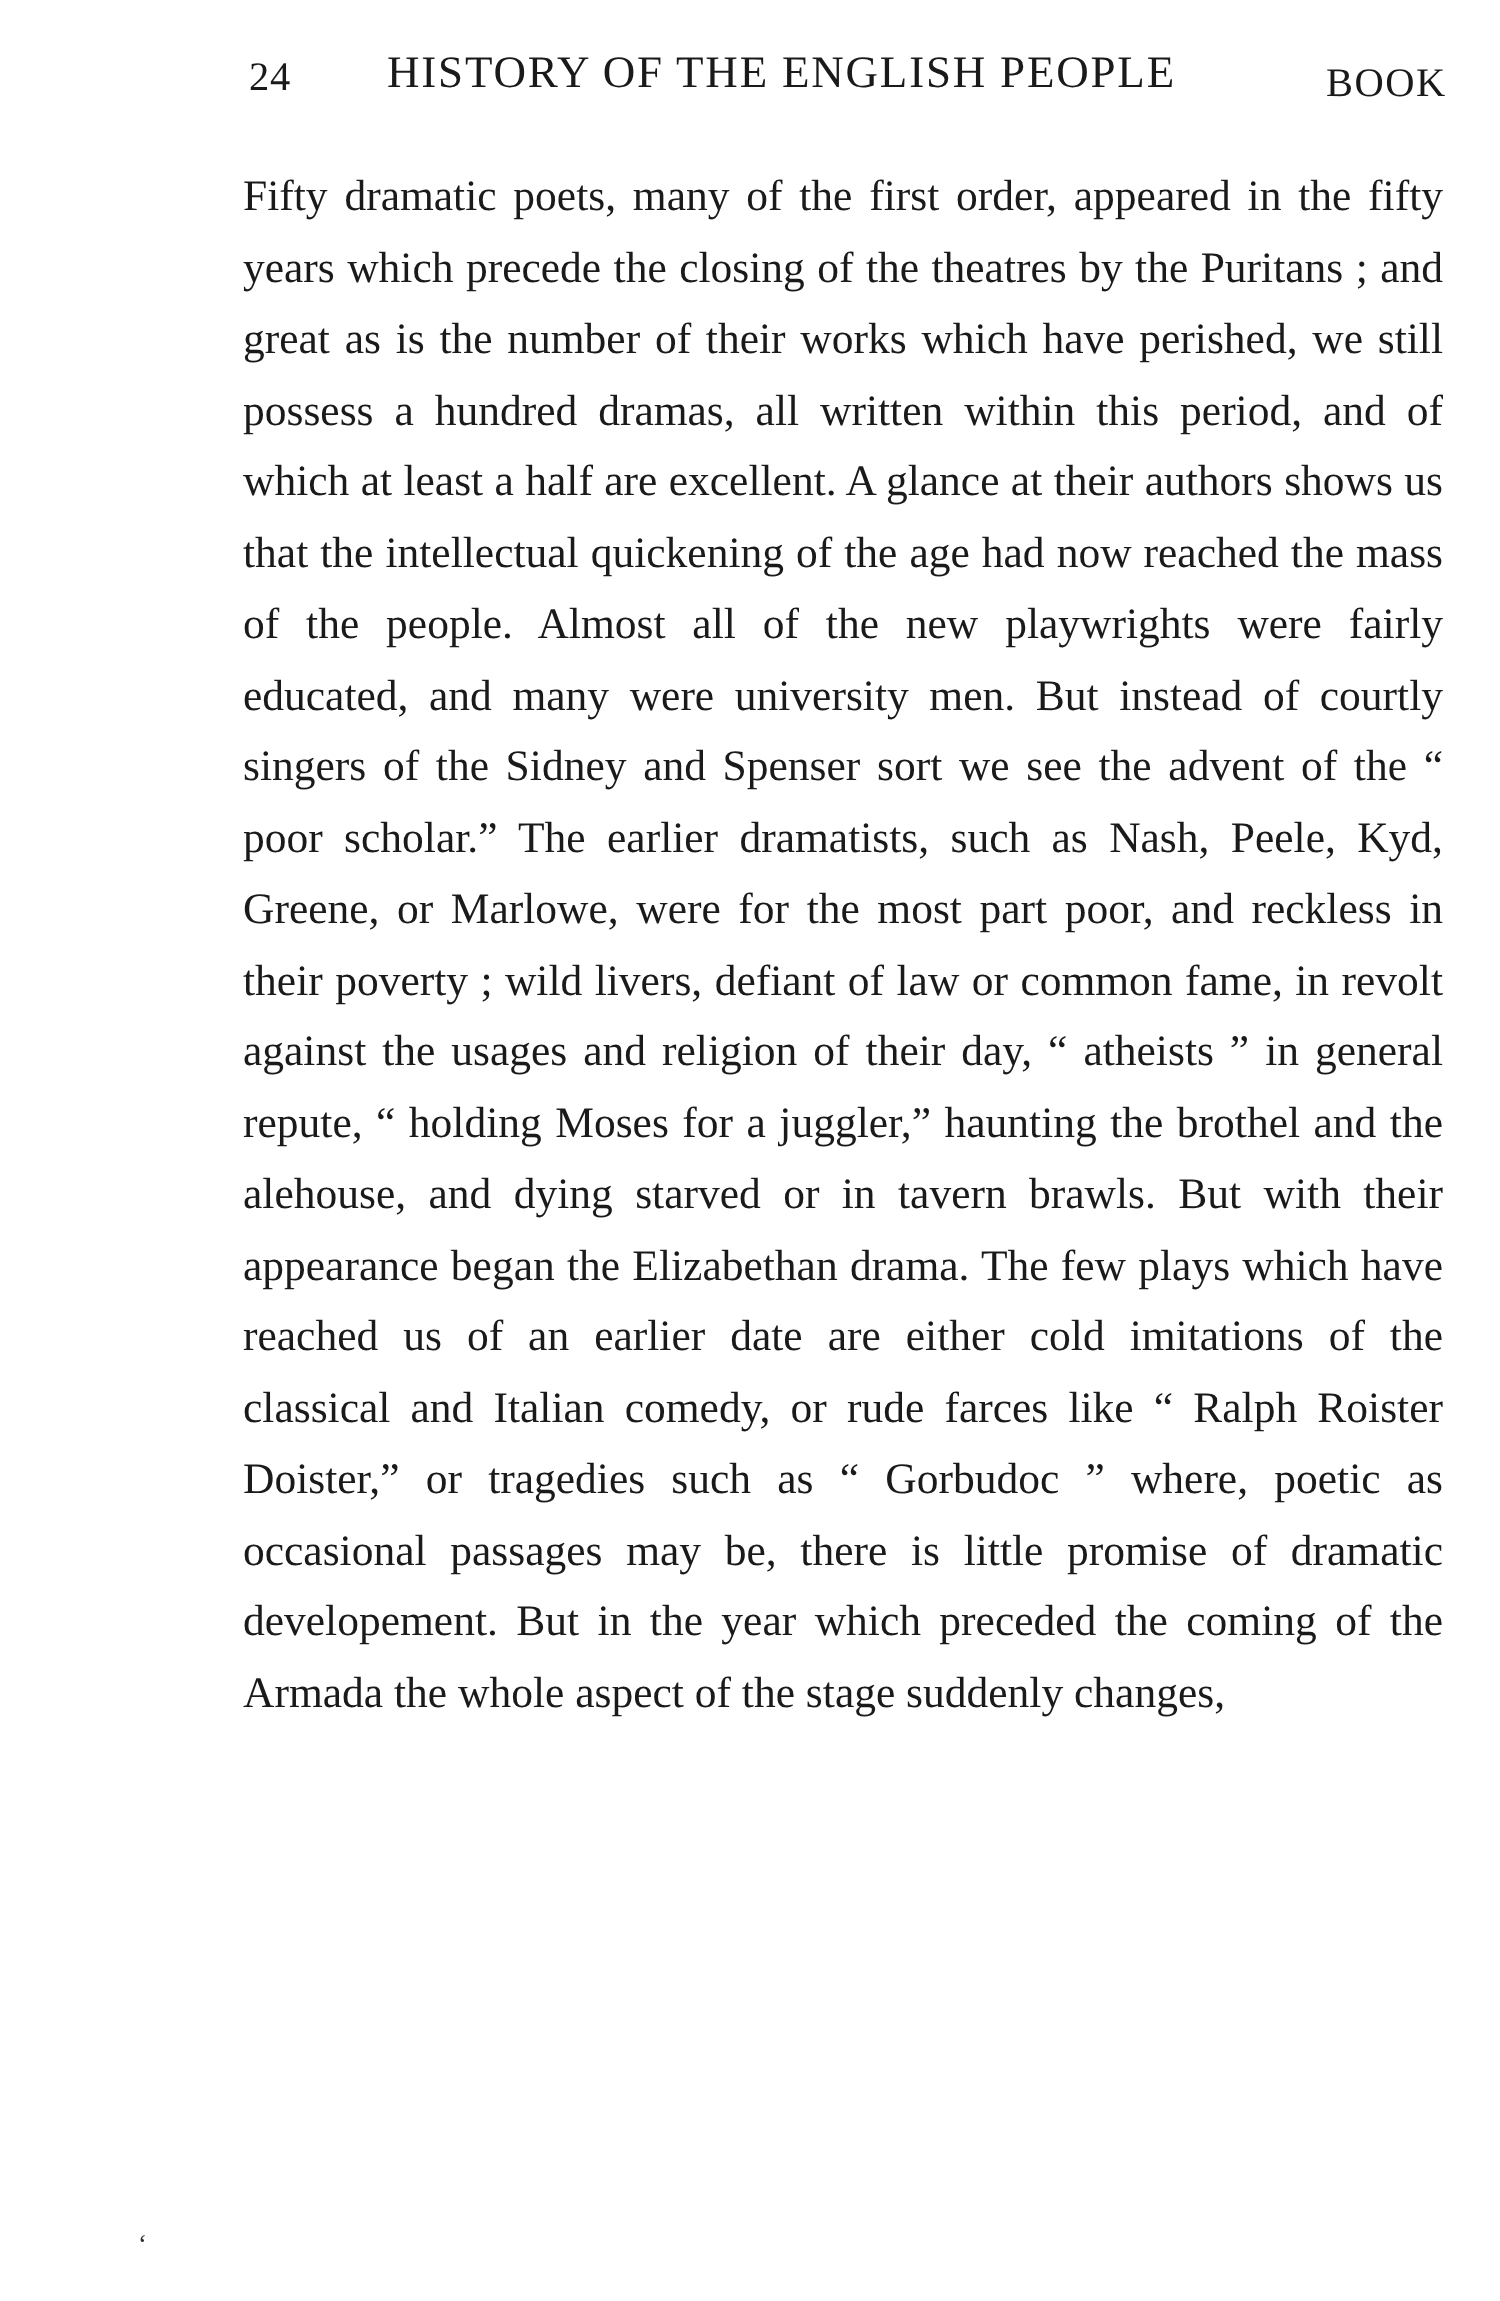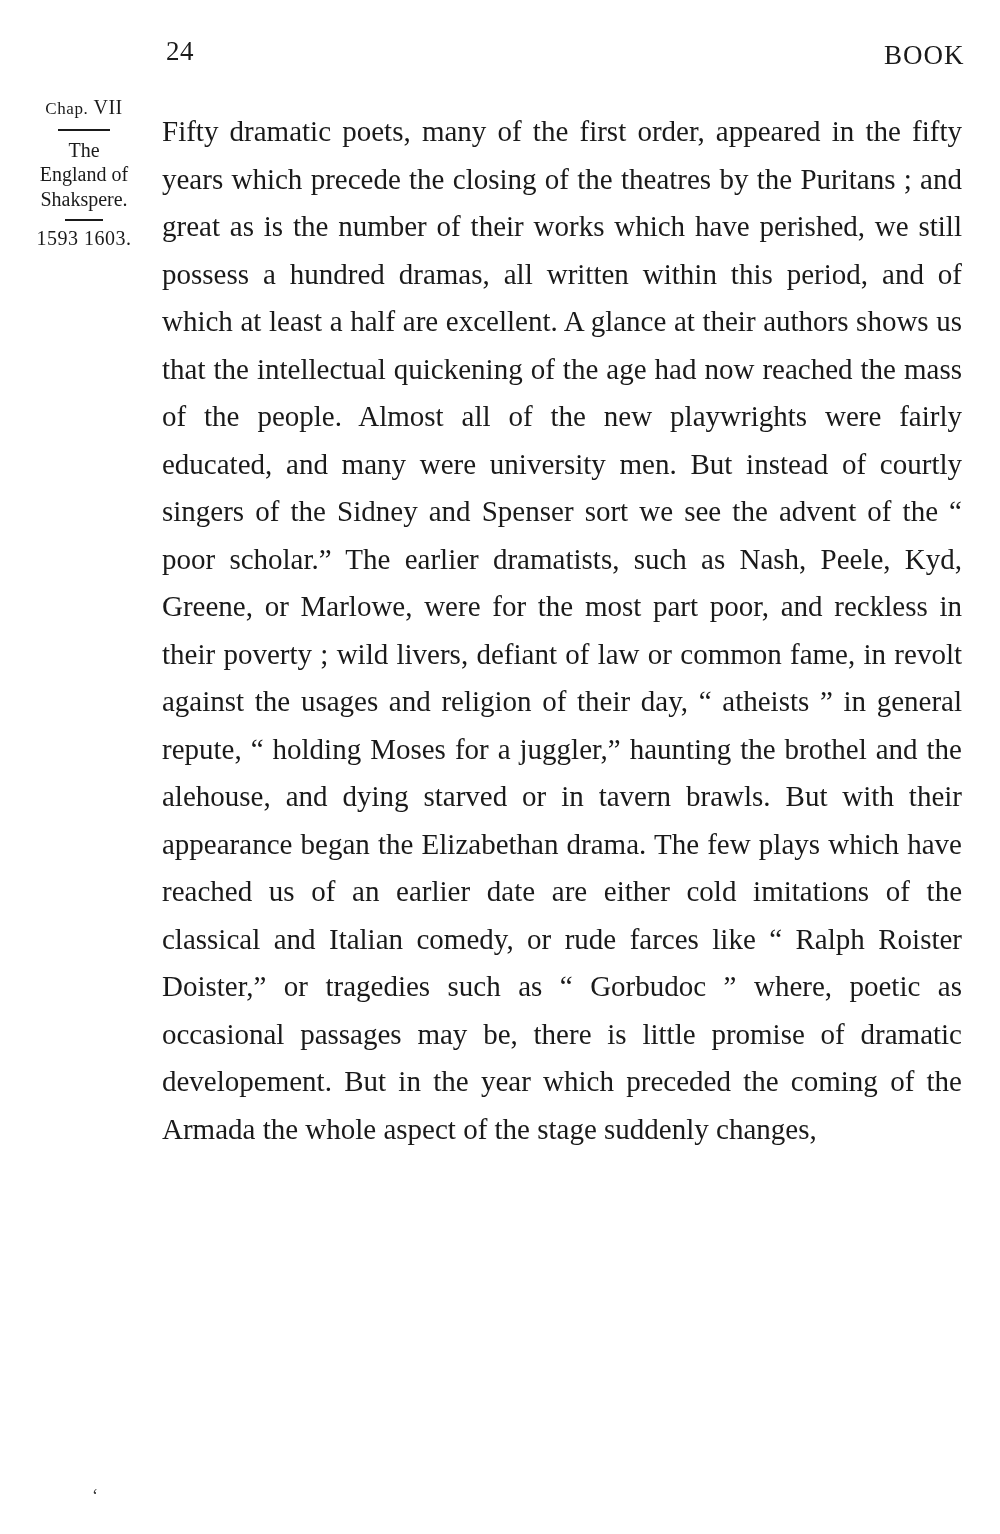--- a/index.html
+++ b/index.html
@@ -117,37 +117,24 @@
     color: #333;
   }
 </style>
 </head>
 <body>
 
 <div class="page">
 
   <div class="running-head">
     <span class="folio">24</span>
+    <span class="head-title">HISTORY OF THE ENGLISH PEOPLE</span>
     <span class="head-book">BOOK</span>
   </div>
 
-  <div class="margin-notes">
-    <div class="note-chap">
-      <span class="small-caps">Chap.</span>
-      <span>VII</span>
-    </div>
-    <div class="rule"></div>
-    <div class="note-block">
-      <div>The</div>
-      <div>England of</div>
-      <div>Shakspere.</div>
-    </div>
-    <div class="rule short"></div>
-    <div class="note-years">1593 1603.</div>
-  </div>
 
   <div class="body-text">
     <p>Fifty dramatic poets, many of the first order, appeared in the fifty years which precede the closing of the theatres by the Puritans ; and great as is the number of their works which have perished, we still possess a hundred dramas, all written within this period, and of which at least a half are excellent.  A glance at their authors shows us that the intellectual quickening of the age had now reached the mass of the people. Almost all of the new playwrights were fairly educated, and many were university men.  But instead of courtly singers of the Sidney and Spenser sort we see the advent of the “ poor scholar.”  The earlier dramatists, such as Nash, Peele, Kyd, Greene, or Marlowe, were for the most part poor, and reckless in their poverty ; wild livers, defiant of law or common fame, in revolt against the usages and religion of their day, “ atheists ” in general repute, “ holding Moses for a juggler,” haunting the brothel and the alehouse, and dying starved or in tavern brawls.  But with their appearance began the Elizabethan drama. The few plays which have reached us of an earlier date are either cold imitations of the classical and Italian comedy, or rude farces like “ Ralph Roister Doister,” or tragedies such as “ Gorbudoc ” where, poetic as occasional passages may be, there is little promise of dramatic developement.  But in the year which preceded the coming of the Armada the whole aspect of the stage suddenly changes,</p>
   </div>
 
   <span class="tick">‘</span>
 
 </div>
 
 </body></html>

